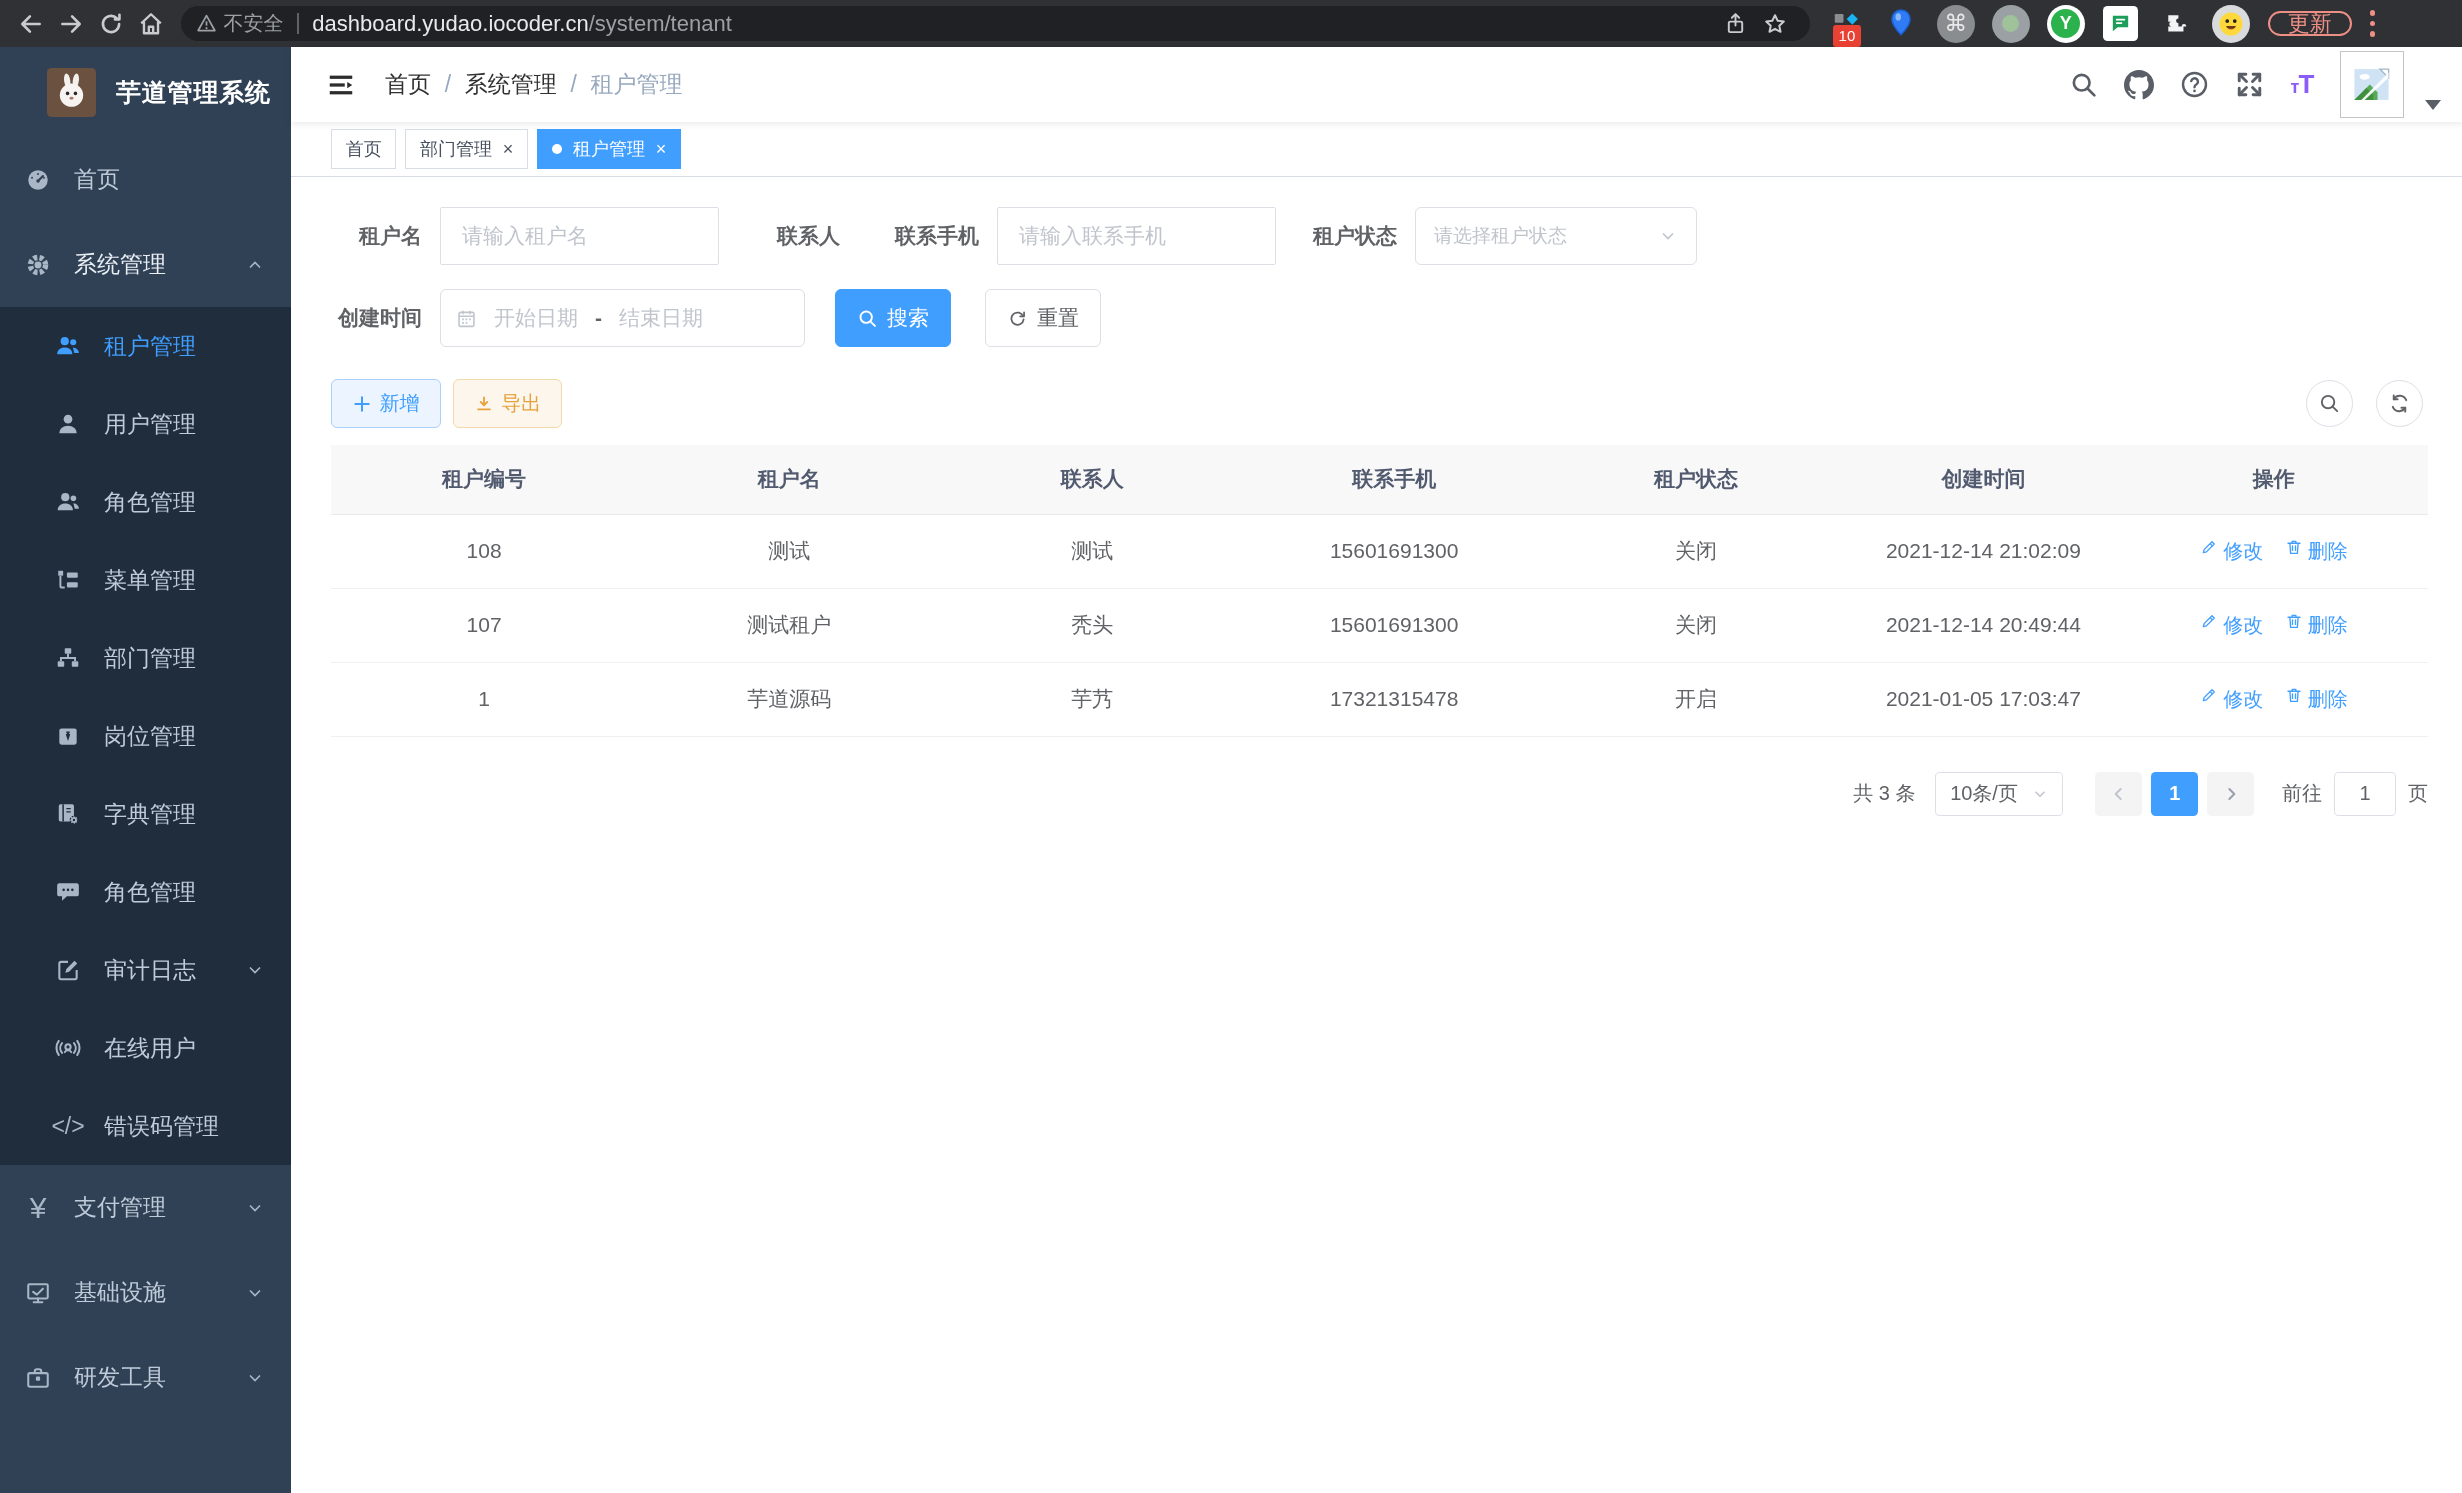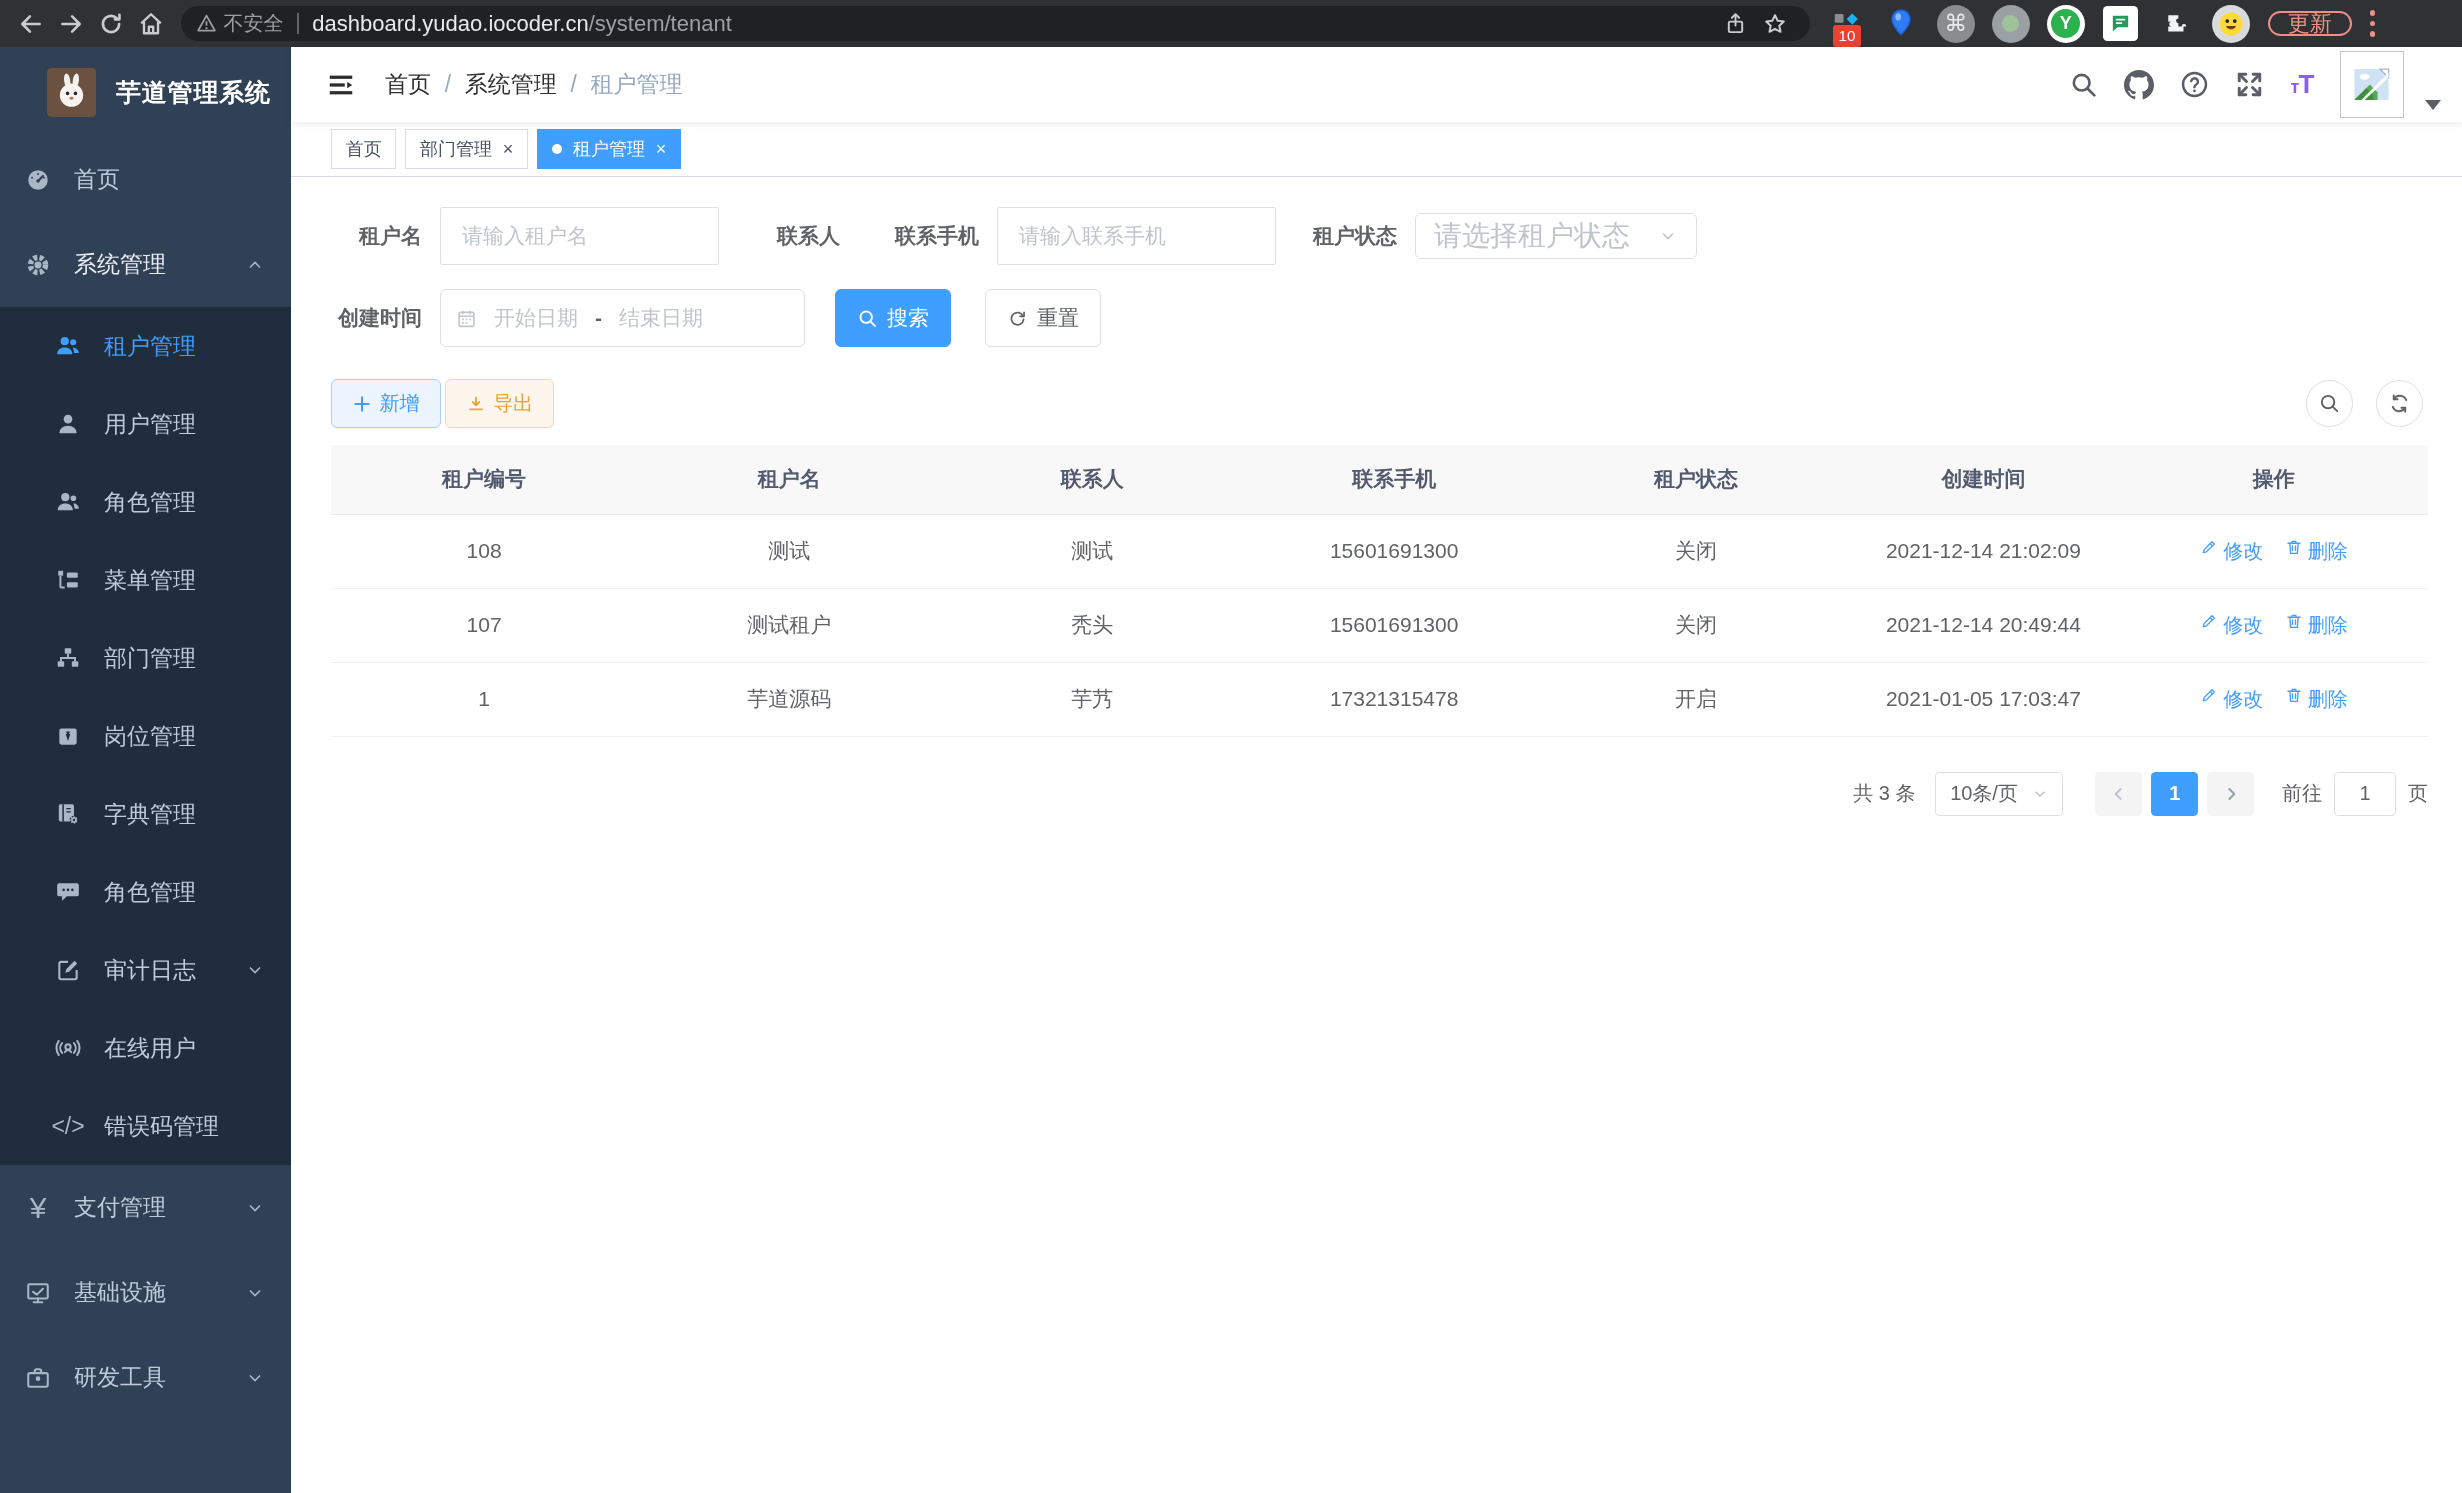--- a/index.html
+++ b/index.html
@@ -76,34 +76,34 @@
   .tab.active{background:#409eff;border-color:#409eff;color:#fff}
   .tab .dot{width:10.7px;height:10.7px;border-radius:50%;background:#fff}
 
   
   .content{padding:30px 34px 0 40px}
   .filter-row{display:flex;align-items:center;margin-bottom:24px}
   .f-group{display:flex;align-items:center;margin-right:30px}
   .f-label{width:91px;text-align:right;font-weight:700;font-size:21px;color:#606266;margin-right:18px;flex-shrink:0;white-space:nowrap}
   .f-input{width:279px;height:58px;border:1.5px solid #dcdfe6;border-radius:2px;font-size:21px;color:#606266;padding:0 21px;outline:none}
   .f-input::placeholder{color:#c0c4cc}
-  .f-select{width:282px;height:46px;border:1.5px solid #dcdfe6;border-radius:6px;display:flex;align-items:center;
-    justify-content:space-between;padding:0 18px;color:#c0c4cc;font-size:28px;cursor:pointer;white-space:nowrap}
+  .f-select{width:282px;height:58px;border:1.5px solid #dcdfe6;border-radius:6px;display:flex;align-items:center;
+    justify-content:space-between;padding:0 18px;color:#c0c4cc;font-size:19px;cursor:pointer;white-space:nowrap}
   .date-range{width:365px;height:58px;border:1.5px solid #dcdfe6;border-radius:6px;display:flex;align-items:center;
     padding:0 15px;gap:17px;color:#c0c4cc;font-size:21px;white-space:nowrap}
   .date-range .sep{color:#606266;font-weight:700}
   .btn{height:58px;border-radius:6px;font-size:21px;display:inline-flex;align-items:center;gap:9px;
     padding:0 21px;border:1.5px solid #dcdfe6;background:#fff;color:#606266;cursor:pointer;white-space:nowrap}
   .btn-primary{background:#409eff;border-color:#409eff;color:#fff}
   .ml20{margin-left:15px}.ml44{margin-left:34px}
 
   .toolbar{display:flex;align-items:center;margin:32px 0 17px}
   .btn-sm{height:49px;border-radius:6px;font-size:20px;display:inline-flex;align-items:center;gap:7.6px;padding:0 20px;cursor:pointer}
   .btn-add{background:#ecf5ff;border:1.5px solid #a9d1f9;color:#409eff}
-  .btn-export{background:#fdf6ec;border:1.5px solid #f3d9a9;color:#e6a23c;margin-left:4px}
+  .btn-export{background:#fdf6ec;border:1.5px solid #f3d9a9;color:#e6a23c;margin-left:12px}
   .toolbar-right{margin-left:auto;display:flex;gap:23px;padding-right:4.6px}
   .circle-btn{width:47px;height:47px;border:1.5px solid #dcdfe6;border-radius:50%;background:#fff;color:#606266;
     display:flex;align-items:center;justify-content:center;cursor:pointer}
 
   table{width:100%;border-collapse:collapse;table-layout:fixed}
   thead th{background:#f8f8f9;color:#515a6e;font-weight:700;font-size:21px;height:69px;border-bottom:1.5px solid #e8eaec;text-align:center;white-space:nowrap}
   tbody td{height:74px;color:#606266;font-size:21px;text-align:center;border-bottom:1.5px solid #eef0f4;white-space:nowrap}
   .action-link{color:#409eff;display:inline-flex;align-items:flex-start;gap:5.3px;margin:0 10.7px;font-size:20px;cursor:pointer;text-decoration:none}
 
   .pagination{display:flex;align-items:center;justify-content:flex-end;margin-top:35px;font-size:20px;color:#606266}

